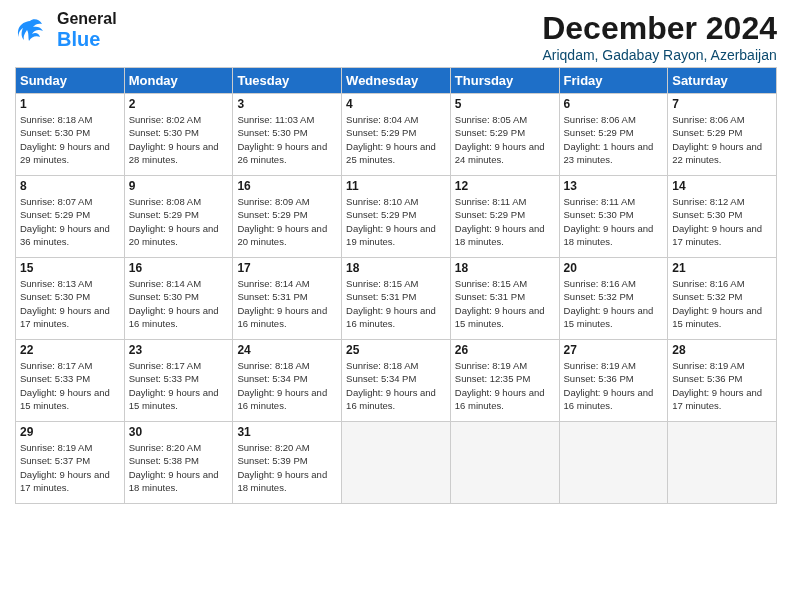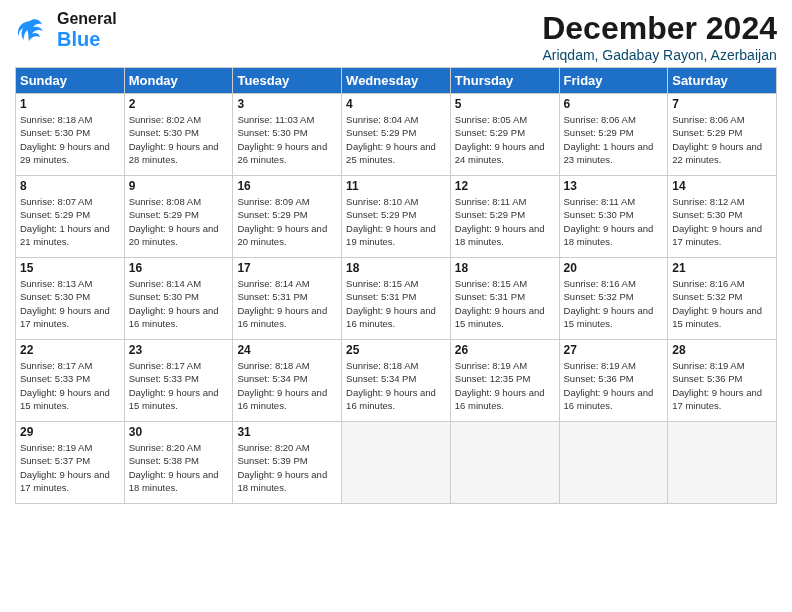--- a/index.html
+++ b/index.html
@@ -170,21 +170,21 @@
           <span>Daylight: 9 hours and 22 minutes.</span>
         </div>
       </td>
         </tr>
         <tr>
           <td>
         <span class="day-num">8</span>
         <div class="day-info">
           <span>Sunrise: 8:07 AM</span><br>
           <span>Sunset: 5:29 PM</span><br>
-          <span>Daylight: 1 hours and 21 minutes.</span>
+          <span>Daylight: 9 hours and 36 minutes.</span>
         </div>
       </td>
           <td>
         <span class="day-num">9</span>
         <div class="day-info">
           <span>Sunrise: 8:08 AM</span><br>
           <span>Sunset: 5:29 PM</span><br>
           <span>Daylight: 9 hours and 20 minutes.</span>
         </div>
       </td>

